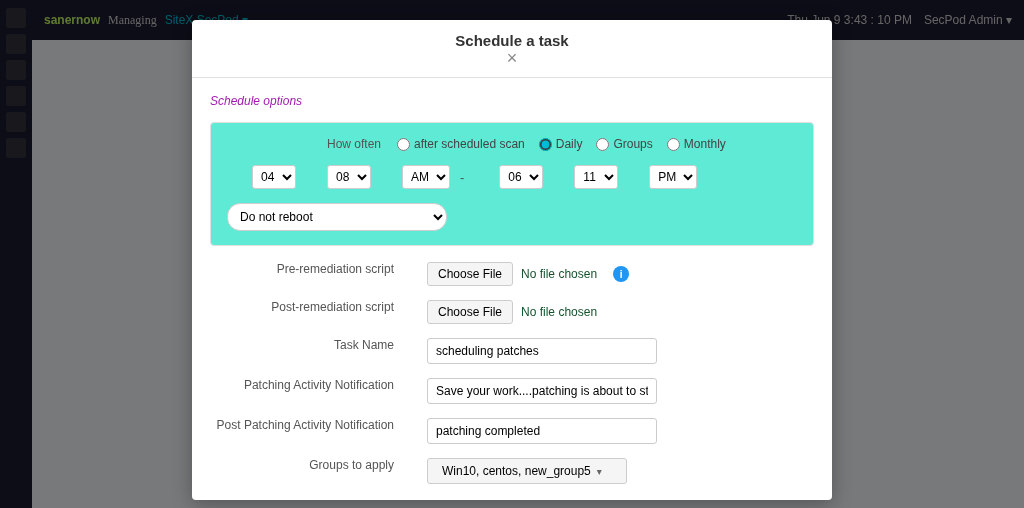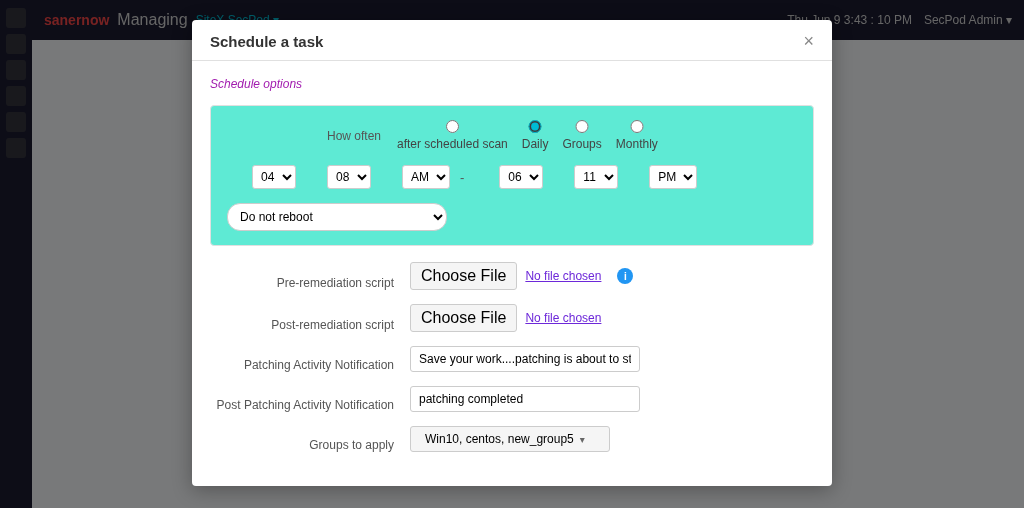--- a/index.html
+++ b/index.html
@@ -50,23 +50,23 @@
     .top-bar {
       height: 40px;
       background: #1a1a2e;
       display: flex;
       align-items: center;
       padding: 0 12px;
       gap: 8px;
     }
 
     .logo-text {
-      color: #ef4444;
+      color: #bef264;
       font-weight: bold;
-      font-size: 14px;
+      font-size: 12px;
     }
 
     .top-bar-right {
       margin-left: auto;
       display: flex;
       align-items: center;
       gap: 12px;
       color: #ccc;
       font-size: 12px;
     }
@@ -99,20 +99,21 @@
       box-shadow: 0 4px 20px rgba(0,0,0,0.3);
       position: relative;
     }
 
     .modal-header {
       display: flex;
       align-items: center;
       justify-content: space-between;
       padding: 12px 18px 10px;
       border-bottom: 1px solid #e0e0e0;
+      flex-direction: column;
     }
 
     .modal-title {
       font-size: 15px;
       font-weight: 600;
       color: #333;
     }
 
     .modal-close {
       cursor: pointer;
@@ -176,24 +177,24 @@
     }
 
     .radio-group {
       display: flex;
       align-items: center;
       gap: 14px;
     }
 
     .radio-item {
       display: flex;
+      align-items: center;
       gap: 4px;
       font-size: 12px;
       color: #444;
-      flex-direction: column;
     }
 
     .radio-item input[type=radio] {
       accent-color: #00bcd4;
     }
 
     select.time-select {
       padding: 3px 4px;
       border: 1px solid #ccc;
       border-radius: 3px;
@@ -215,22 +216,23 @@
       border: 1px solid #ccc;
       border-radius: 13px;
       font-size: 12px;
       background: #fff;
       cursor: pointer;
     }
 
     
     .script-row {
       display: flex;
-      align-items: flex-end;
+      align-items: flex-start;
       margin-bottom: 14px;
+      gap: 17px;
     }
 
     .script-label {
       width: 200px;
       text-align: right;
       padding-right: 16px;
       font-size: 12px;
       color: #555;
       font-weight: 500;
       flex-shrink: 0;
@@ -240,28 +242,27 @@
       display: flex;
       align-items: center;
       gap: 8px;
     }
 
     .choose-file-btn {
       padding: 4px 10px;
       border: 1px solid #ccc;
       border-radius: 3px;
       background: #f5f5f5;
-      font-size: 16px;
+      font-size: 12px;
       cursor: pointer;
     }
 
     .no-file-text {
       font-size: 12px;
-      color: #6d28d9;
-      text-decoration: underline;
+      color: #14532d;
     }
 
     .info-icon {
       width: 16px;
       height: 16px;
       background: #2196f3;
       border-radius: 50%;
       display: inline-flex;
       align-items: center;
       justify-content: center;
@@ -311,21 +312,21 @@
     <div class="sidebar-icon"></div>
     <div class="sidebar-icon"></div>
     <div class="sidebar-icon"></div>
     <div class="sidebar-icon"></div>
     <div class="sidebar-icon"></div>
     <div class="sidebar-icon"></div>
   </div>
   <div class="main-content">
     <div class="top-bar">
       <span class="logo-text">sanernow</span>
-      <span style="color:#ccc;font-size:16px;">Managing</span>
+      <span style="color:#ccc;font-size:12px;font-family:Liberation Serif, serif;">Managing</span>
       <span style="color:#00bcd4;font-size:12px;">SiteX.SecPod ▾</span>
       <div class="top-bar-right">
         <span>Thu Jun 9 3:43 : 10 PM</span>
         <span>SecPod Admin ▾</span>
       </div>
     </div>
     <div class="content-area"></div>
   </div>
 </div>
 
@@ -412,20 +413,24 @@
       </div>
 
       <div class="script-row">
         <div class="script-label">Post-remediation script</div>
         <div class="file-input-group">
           <button class="choose-file-btn">Choose File</button>
           <span class="no-file-text">No file chosen</span>
         </div>
       </div>
 
+      <div class="script-row">
+        <div class="script-label">Task Name</div>
+        <input type="text" class="text-input" value="scheduling patches" style="">
+      </div>
 
       <div class="script-row">
         <div class="script-label">Patching Activity Notification</div>
         <input type="text" class="text-input" value="Save your work....patching is about to start" style="">
       </div>
 
       <div class="script-row">
         <div class="script-label">Post Patching Activity Notification</div>
         <input type="text" class="text-input" value="patching completed" style="">
       </div>

